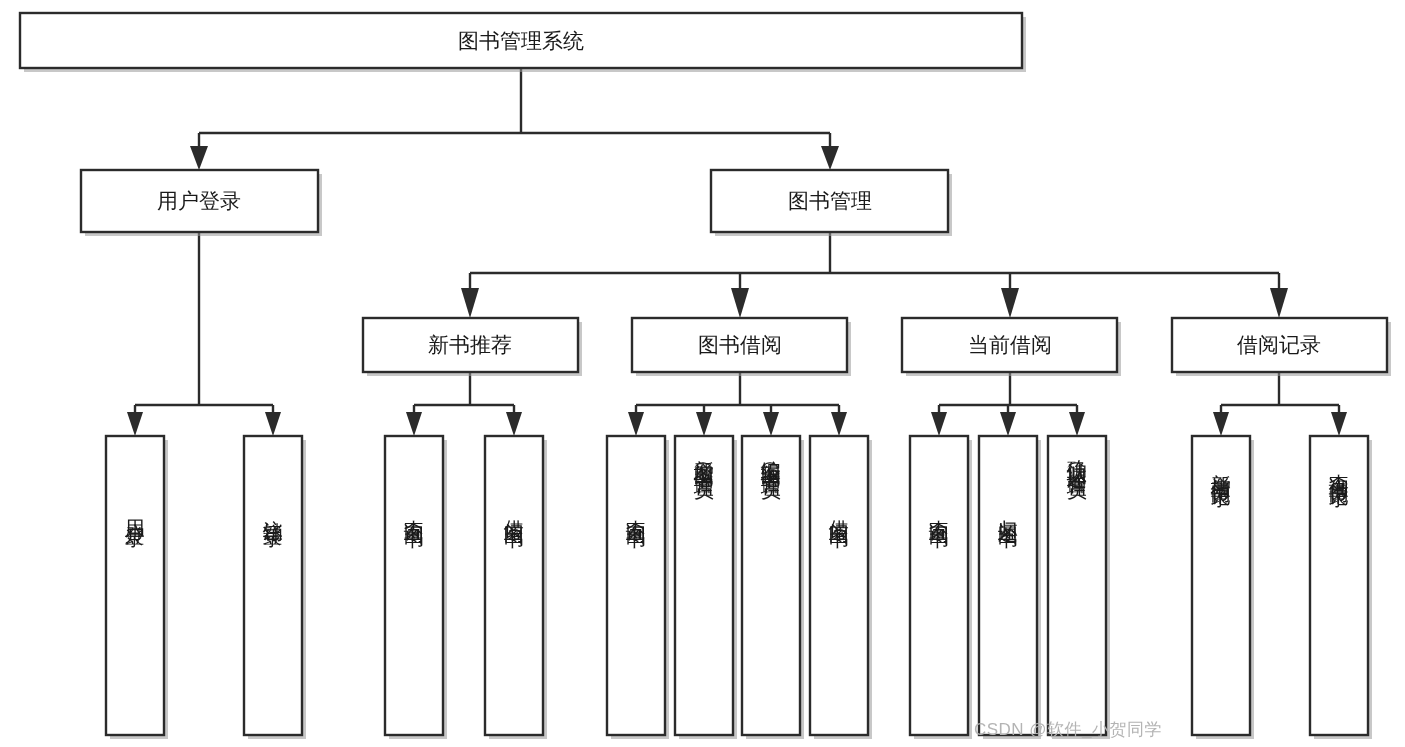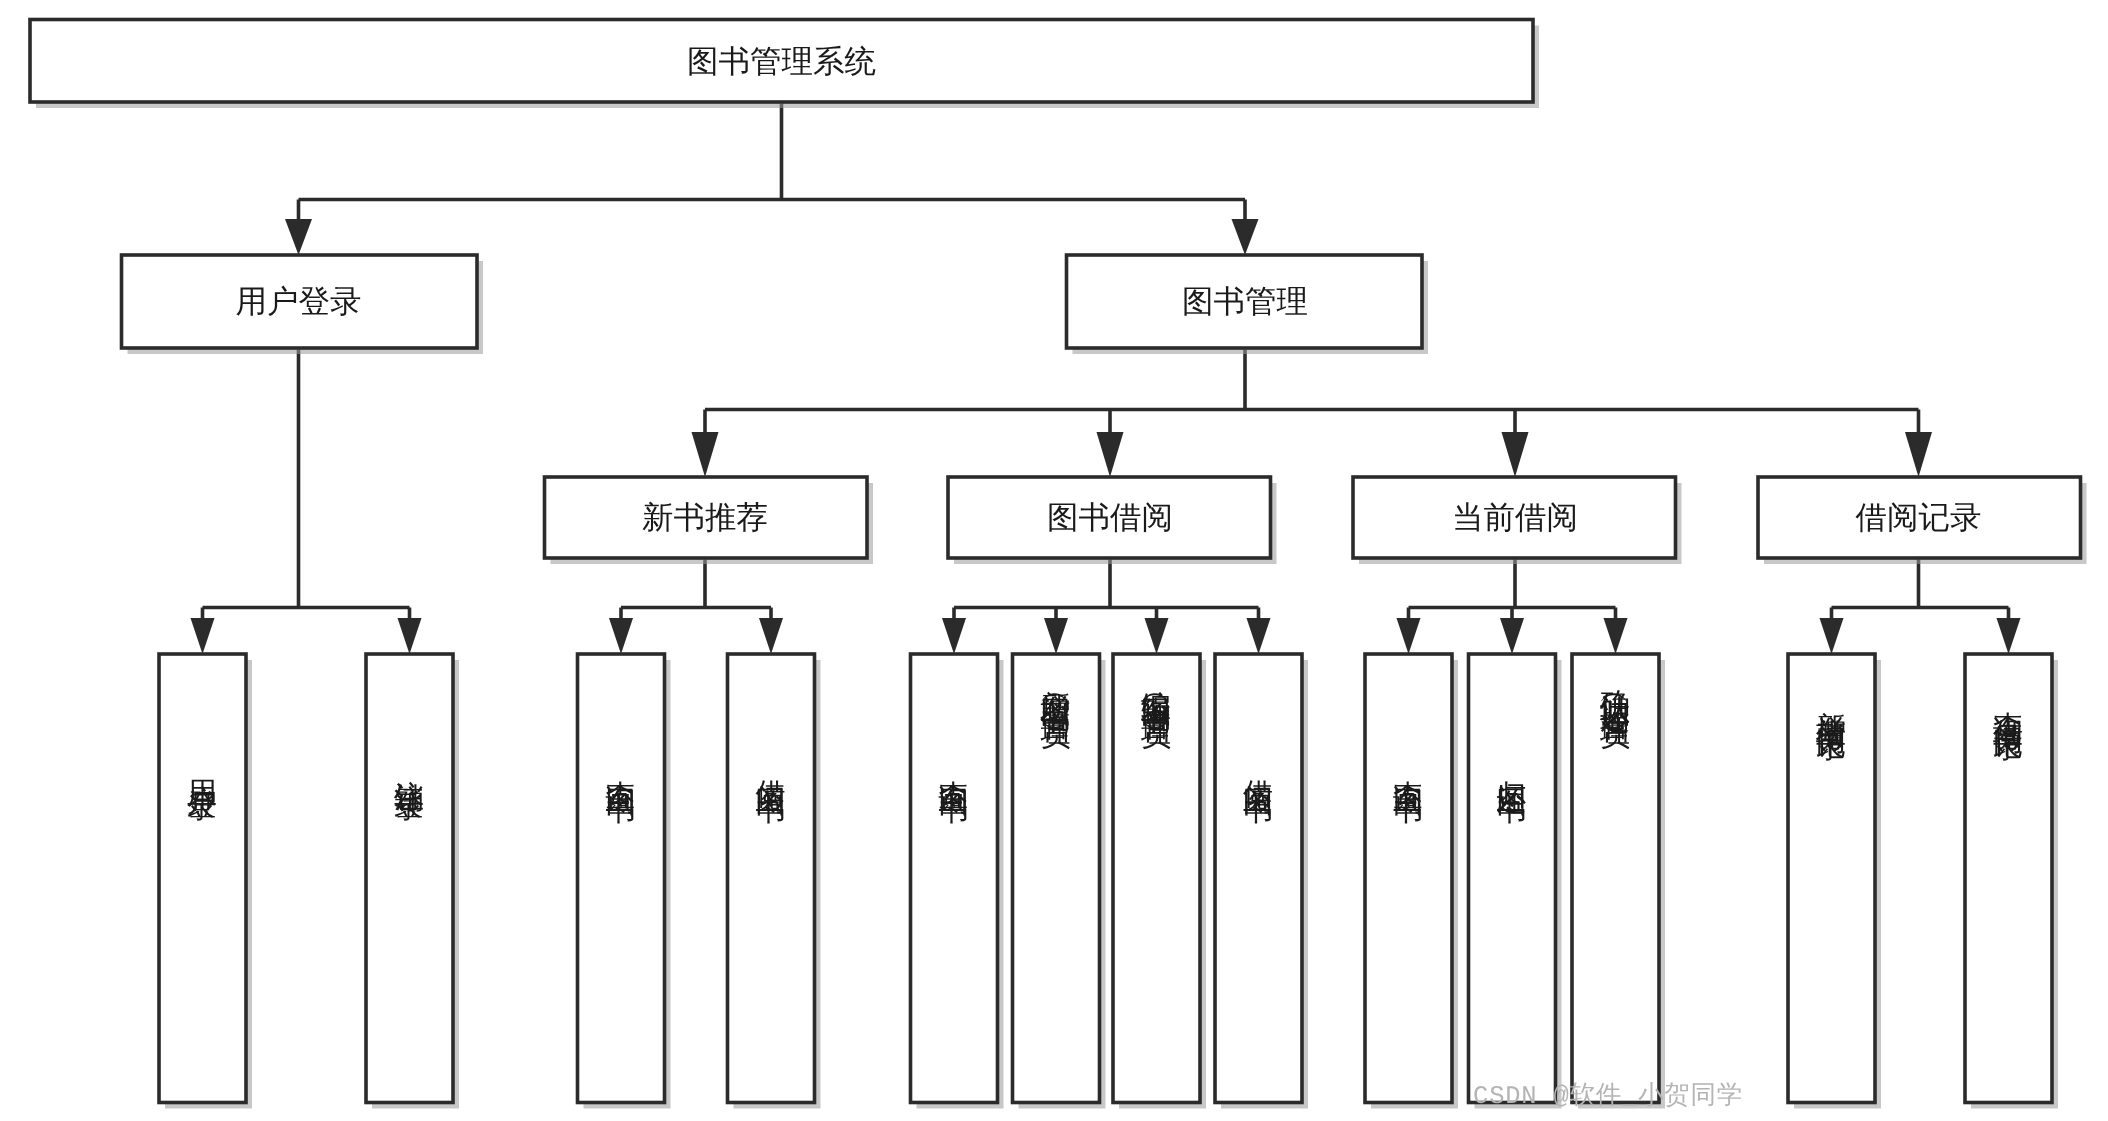--- a/index.html
+++ b/index.html
@@ -67,21 +67,21 @@
     font-size: 20px;
     line-height: 1.22;
     letter-spacing: 3px;
     color: #1a1a1a;
     white-space: nowrap;
   }
   .watermark {
     position: absolute;
     right: 8px;
     bottom: 6px;
-    font-family: Liberation Mono, monospace;
+    font-family: Liberation Sans, sans-serif;
     font-size: 17px;
     color: #b4b4b4;
     letter-spacing: 0.5px;
     user-select: none;
   }
 </style>
 </head>
 <body>
 
 <div id="diagram-root">

